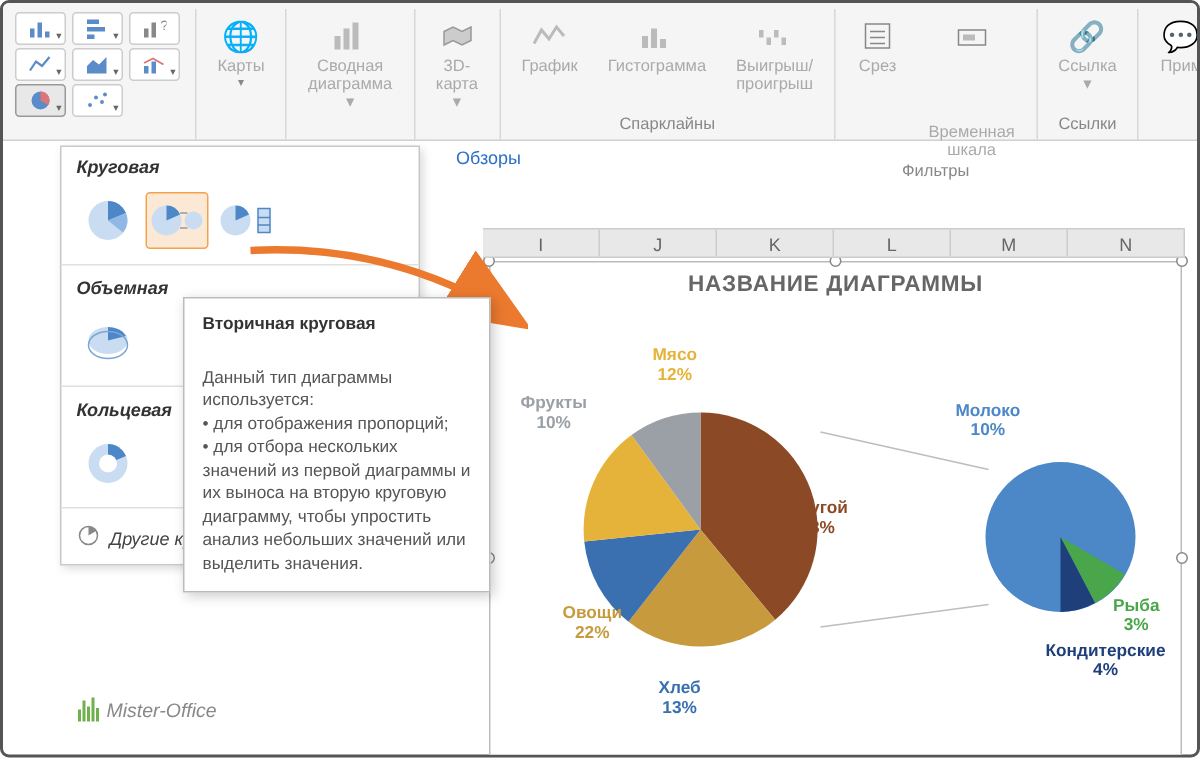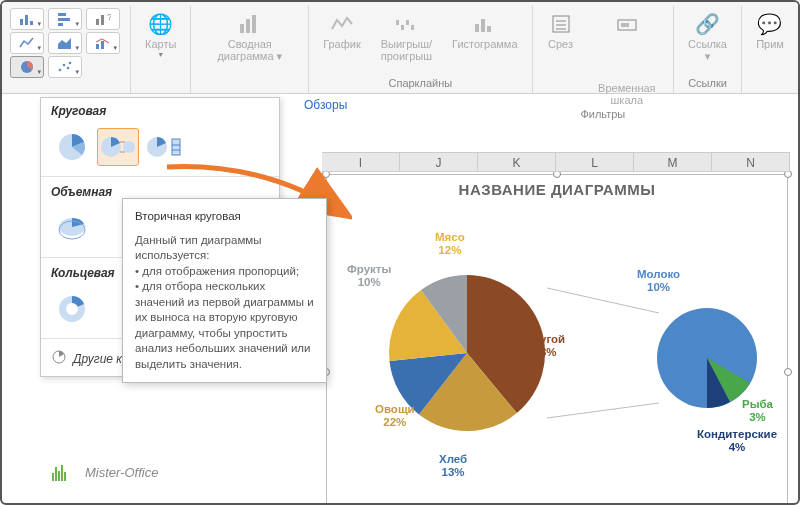--- a/index.html
+++ b/index.html
@@ -21,21 +21,21 @@
 .pie-panel { position: absolute; left: 38px; top: 95px; width: 240px; background: #fff; border: 1px solid #c8c8c8; box-shadow: 2px 2px 6px rgba(0,0,0,0.15); z-index: 20; font-style: italic; }
 .pie-panel h4 { font-size: 12px; font-weight: 600; padding: 6px 10px; color: #333; }
 .pie-row { display: flex; gap: 4px; padding: 4px 10px 8px 10px; }
 .pie-opt { width: 42px; height: 38px; border: 1px solid transparent; display: flex; align-items: center; justify-content: center; border-radius: 3px; }
 .pie-opt.hover { border-color: #f3a24b; background: #fce9d5; }
 .pie-sep { height: 1px; background: #e0e0e0; margin: 2px 0; }
 .pie-more { padding: 8px 10px; display: flex; align-items: center; gap: 6px; color: #444; }
 
 
 .tooltip { position: absolute; left: 120px; top: 196px; width: 205px; background: #fff; border: 1px solid #bbb; box-shadow: 2px 2px 8px rgba(0,0,0,0.2); padding: 10px 12px; font-size: 11.5px; color: #555; z-index: 30; line-height: 1.35; }
-.tooltip .tt-title { font-weight: 400; color: #333; margin-bottom: 8px; }
+.tooltip .tt-title { font-weight: 700; color: #333; margin-bottom: 20px; }
 
 
 .col-headers { position: absolute; left: 320px; top: 150px; right: 8px; height: 20px; display: flex; background: #e8e8e8; border-top: 1px solid #ccc; border-bottom: 1px solid #ccc; z-index: 2; }
 .col-h { flex: 1; text-align: center; font-size: 12px; color: #666; border-right: 1px solid #ccc; line-height: 20px; }
 
 
 .chart-obj { position: absolute; left: 324px; top: 172px; width: 462px; height: 396px; border: 1px solid #bbb; background: #fff; }
 .sel-handle { position: absolute; width: 8px; height: 8px; background: #fff; border: 1px solid #888; border-radius: 50%; }
 .h-n  { top: -5px; left: 50%; margin-left: -4px; }
 .h-s  { bottom: -5px; left: 50%; margin-left: -4px; }
@@ -46,21 +46,21 @@
 .h-se { bottom: -5px; right: -5px; }
 .h-sw { bottom: -5px; left: -5px; }
 .chart-title { text-align: center; font-size: 15px; font-weight: 600; color: #666; padding-top: 6px; letter-spacing: 0.5px; }
 .chart-canvas { position: absolute; left: 0; top: 28px; right: 0; bottom: 0; }
 .data-label { position: absolute; font-size: 11.5px; font-weight: 600; text-align: center; line-height: 1.15; }
 
 
 .arrow { position: absolute; left: 160px; top: 155px; z-index: 25; pointer-events: none; }
 
 
-.logo { position: absolute; left: 50px; bottom: 22px; font-size: 13px; font-style: italic; color: #888; display: flex; align-items: flex-start; gap: 18px; }
+.logo { position: absolute; left: 50px; bottom: 22px; font-size: 13px; font-style: italic; color: #888; display: flex; align-items: center; gap: 4px; }
 .logo .bars span { display: inline-block; width: 2px; margin-right: 1px; background: #6fb24c; vertical-align: bottom; }
 </style>
 </head>
 <body>
 
 <div class="ribbon">
 
   <div class="ribbon-group" style="padding-left:8px;">
     <div class="mini-grid">
       <div class="mini-btn">
@@ -141,52 +141,62 @@
           <svg width="24" height="24">
             <rect x="2" y="12" width="4" height="9" fill="#bbb"></rect>
             <rect x="8" y="7" width="4" height="14" fill="#bbb"></rect>
             <rect x="14" y="3" width="4" height="18" fill="#bbb"></rect>
           </svg>
         </div>
       <div class="lbl"><span>Сводная диаграмма</span> ▾</div>
     </div>
   </div>
 
+  <div class="ribbon-group">
+    <div class="big-btn">
+      <div class="ic">
+          <svg width="24" height="24">
+            <polygon points="3,18 9,15 15,18 21,15 21,6 15,9 9,6 3,9" fill="#ccc" stroke="#999"></polygon>
+          </svg>
+        </div>
+      <div class="lbl"><span>3D-карта</span> ▾</div>
+    </div>
+  </div>
 
   <div class="ribbon-group">
     <div class="big-row">
       <div class="big-btn">
           <div class="ic">
             <svg width="24" height="20">
               <polyline points="2,15 7,6 12,12 17,4 22,10" stroke="#bbb" fill="none" stroke-width="2"></polyline>
             </svg>
           </div>
           <div class="lbl">График</div>
+        </div>
+      <div class="big-btn">
+          <div class="ic">
+            <svg width="24" height="20">
+              <rect x="2" y="10" width="4" height="8" fill="#bbb"></rect>
+              <rect x="8" y="5" width="4" height="13" fill="#bbb"></rect>
+              <rect x="14" y="12" width="4" height="6" fill="#bbb"></rect>
+            </svg>
+          </div>
+          <div class="lbl">Гистограмма</div>
         </div>
       <div class="big-btn">
           <div class="ic">
             <svg width="24" height="20">
               <rect x="2" y="6" width="3" height="5" fill="#bbb"></rect>
               <rect x="7" y="11" width="3" height="5" fill="#bbb"></rect>
               <rect x="12" y="6" width="3" height="5" fill="#bbb"></rect>
               <rect x="17" y="11" width="3" height="5" fill="#bbb"></rect>
             </svg>
           </div>
           <div class="lbl" style="white-space:pre-line;">Выигрыш/
 проигрыш</div>
-        </div>
-      <div class="big-btn">
-          <div class="ic">
-            <svg width="24" height="20">
-              <rect x="2" y="10" width="4" height="8" fill="#bbb"></rect>
-              <rect x="8" y="5" width="4" height="13" fill="#bbb"></rect>
-              <rect x="14" y="12" width="4" height="6" fill="#bbb"></rect>
-            </svg>
-          </div>
-          <div class="lbl">Гистограмма</div>
         </div>
     </div>
     <div class="ribbon-group-label">Спарклайны</div>
   </div>
 
   <div class="ribbon-group">
     <div class="big-row">
       <div class="big-btn">
           <div class="ic">
             <svg width="22" height="22">

